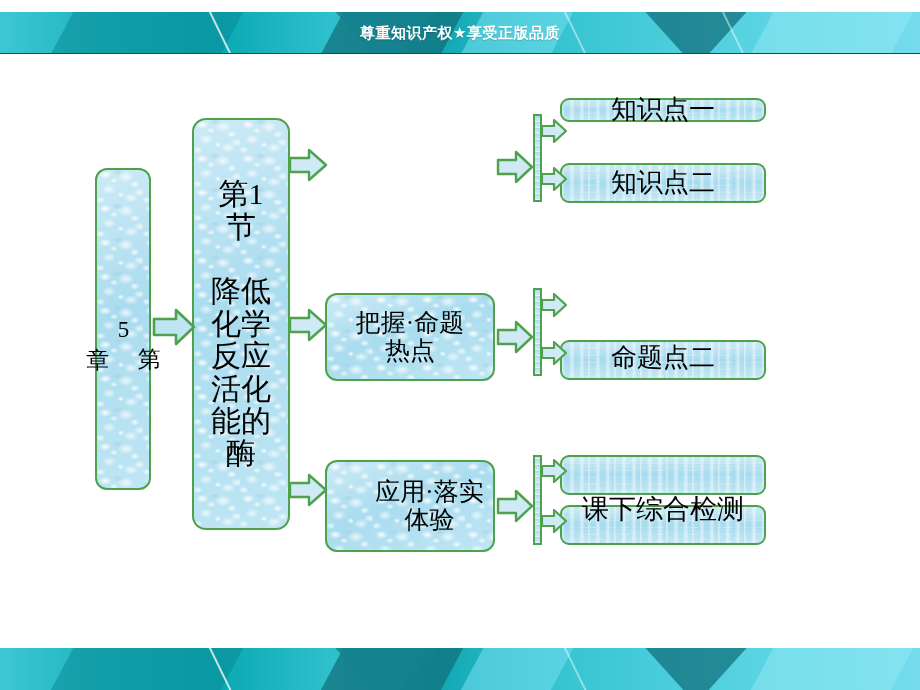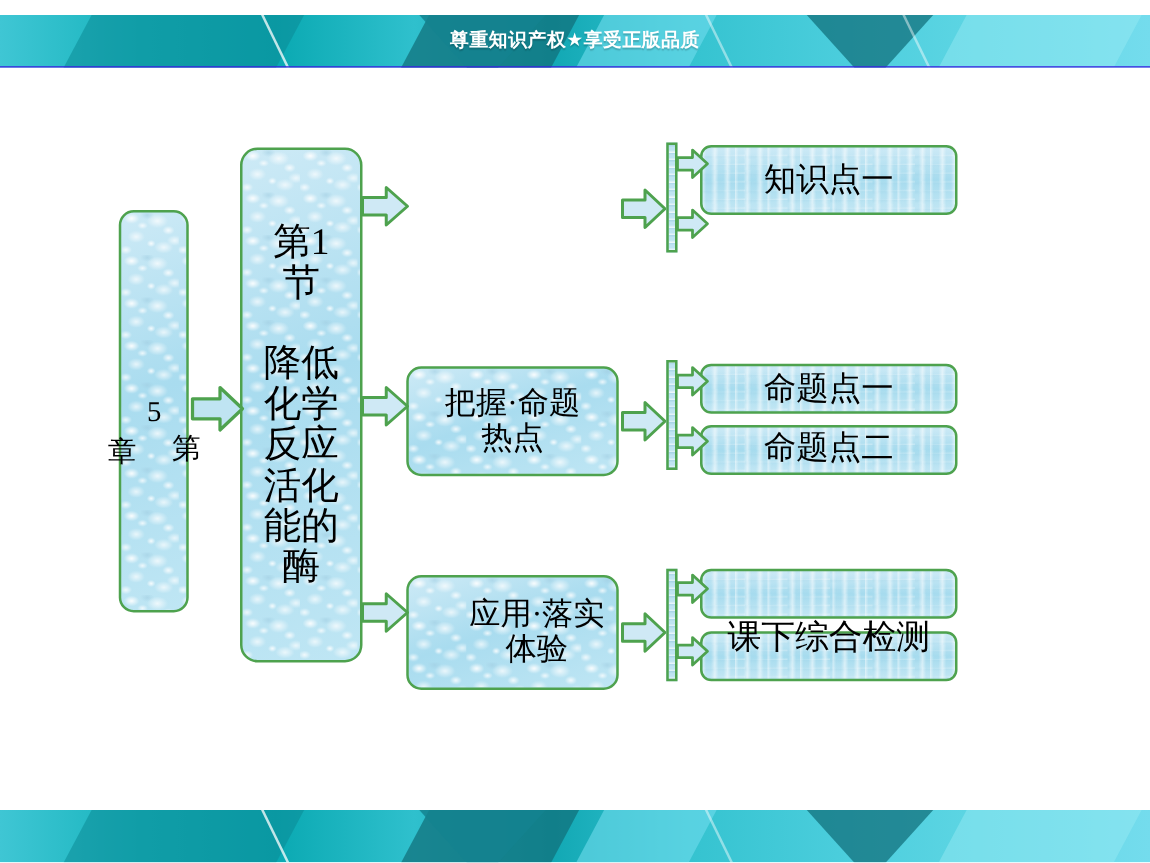--- a/index.html
+++ b/index.html
@@ -244,22 +244,25 @@
     <svg width="26" height="26" viewBox="0 0 26 26">
       <polygon points="1,8 13,8 13,2 25,13 13,24 13,18 1,18" fill="#cfe9f5" stroke="#4ea24e" stroke-width="2.2" stroke-linejoin="round"></polygon>
     </svg>
   </div>
   <div class="arrow" style="left:541px; top:166px; width:26px; height:26px;">
     <svg width="26" height="26" viewBox="0 0 26 26">
       <polygon points="1,8 13,8 13,2 25,13 13,24 13,18 1,18" fill="#cfe9f5" stroke="#4ea24e" stroke-width="2.2" stroke-linejoin="round"></polygon>
     </svg>
   </div>
 
-  <div class="wbox ripple t-leaf" style="left:560px; top:116px; width:206px; height:56px; border-radius:9px;">
+  <div class="wbox ripple t-leaf" style="left:560px; top:98px; width:206px; height:24px; border-radius:9px;">
     <span class="txt">知识点一</span>
+  </div>
+  <div class="wbox ripple t-leaf" style="left:560px; top:163px; width:206px; height:40px; border-radius:9px;">
+    <span class="txt">知识点二</span>
   </div>
 
   <div class="arrow" style="left:288px; top:305px; width:40px; height:40px;">
     <svg width="40" height="40" viewBox="0 0 40 40">
       <polygon points="2,13 21,13 21,5 38,20 21,35 21,27 2,27" fill="#cfe9f5" stroke="#4ea24e" stroke-width="2.4" stroke-linejoin="round"></polygon>
     </svg>
   </div>
 
   <div class="wbox t-mid" style="left:325px; top:293px; width:170px; height:88px;text-align:center;">
     <span class="txt">把握·命题
@@ -278,23 +281,20 @@
     <svg width="26" height="26" viewBox="0 0 26 26">
       <polygon points="1,8 13,8 13,2 25,13 13,24 13,18 1,18" fill="#cfe9f5" stroke="#4ea24e" stroke-width="2.2" stroke-linejoin="round"></polygon>
     </svg>
   </div>
   <div class="arrow" style="left:541px; top:340px; width:26px; height:26px;">
     <svg width="26" height="26" viewBox="0 0 26 26">
       <polygon points="1,8 13,8 13,2 25,13 13,24 13,18 1,18" fill="#cfe9f5" stroke="#4ea24e" stroke-width="2.2" stroke-linejoin="round"></polygon>
     </svg>
   </div>
 
-  <div class="wbox ripple t-leaf" style="left:560px; top:291px; width:206px; height:40px; border-radius:9px;">
-    <span class="txt">命题点一</span>
-  </div>
   <div class="wbox ripple t-leaf" style="left:560px; top:340px; width:206px; height:40px; border-radius:9px;font-family:Liberation Mono, monospace;">
     <span class="txt">命题点二</span>
   </div>
 
   <div class="arrow" style="left:288px; top:470px; width:40px; height:40px;">
     <svg width="40" height="40" viewBox="0 0 40 40">
       <polygon points="2,13 21,13 21,5 38,20 21,35 21,27 2,27" fill="#cfe9f5" stroke="#4ea24e" stroke-width="2.4" stroke-linejoin="round"></polygon>
     </svg>
   </div>
 

